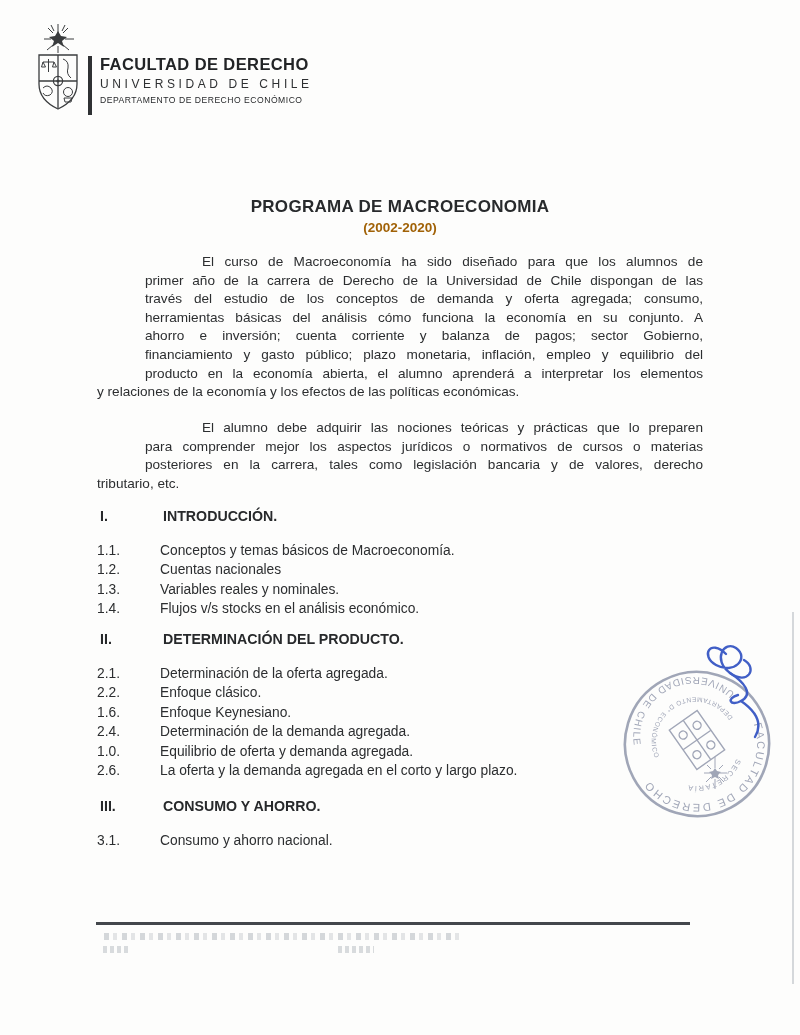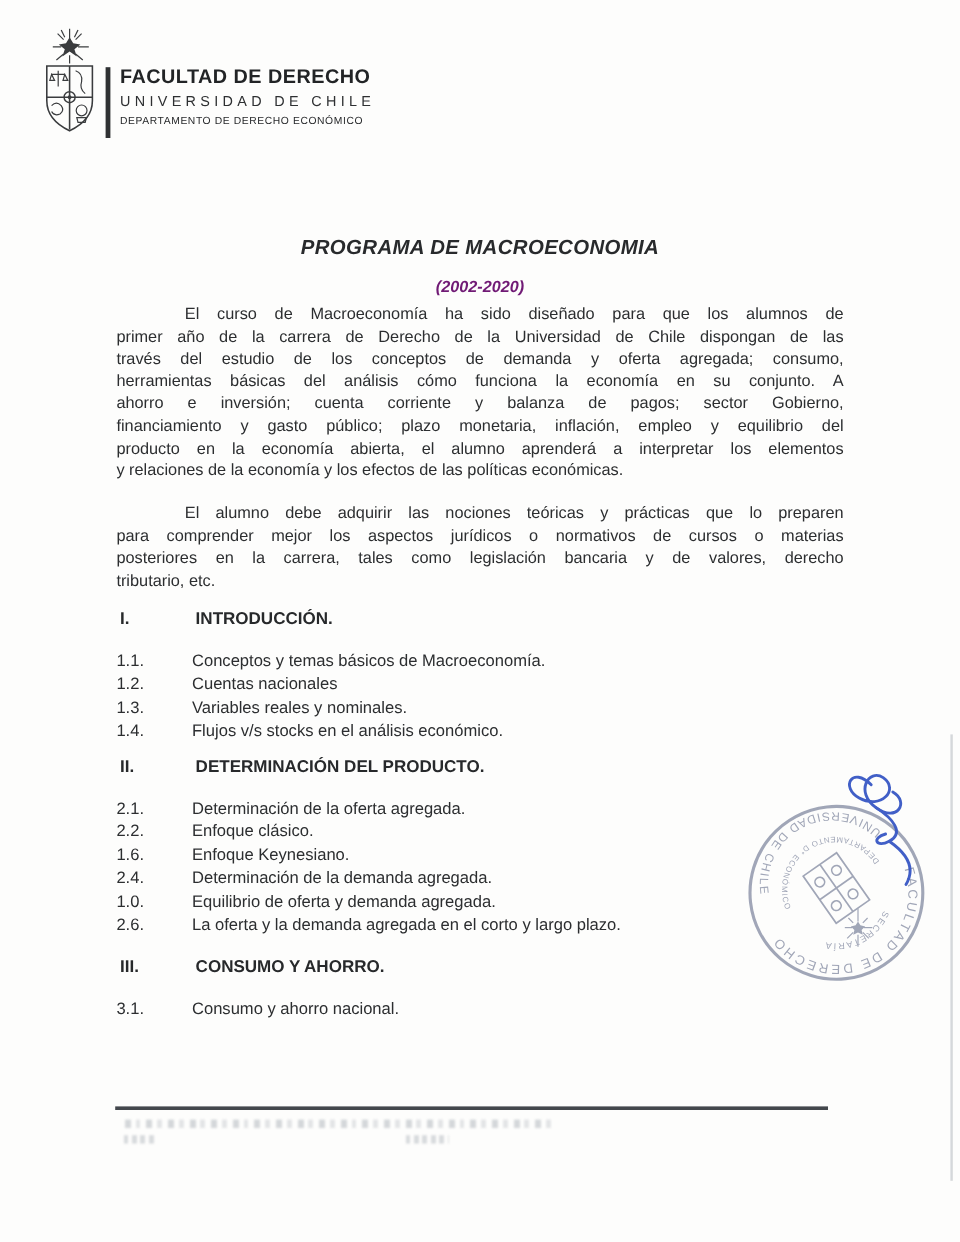--- a/index.html
+++ b/index.html
@@ -15,31 +15,31 @@
 
   
   .crest-svg{position:absolute;left:30px;top:22px;width:58px;height:96px;}
   .hdr-bar{position:absolute;left:88px;top:56px;width:4px;height:59px;background:#2f3133;}
   .hdr-text{position:absolute;left:100px;top:55px;white-space:nowrap;}
   .hdr-faculty{font-size:16.5px;font-weight:bold;letter-spacing:.4px;color:#222426;}
   .hdr-univ{margin-top:3px;font-size:12px;letter-spacing:3.6px;color:#2e3032;}
   .hdr-dept{margin-top:4px;font-size:8.6px;font-weight:normal;letter-spacing:.5px;color:#27292b;}
 
   
-  .title-wrap{position:absolute;left:0;top:197px;width:800px;text-align:center;font-style:italic;}
+  .title-wrap{position:absolute;left:0;top:197px;width:800px;text-align:center;}
   .title-main{font-size:17px;font-weight:bold;letter-spacing:.3px;color:#282a2c;}
-  .title-sub{margin-top:14px;font-size:13.5px;font-weight:bold;color:#701a75;}
+  .title-sub{margin-top:3px;font-size:13.5px;font-weight:bold;color:#a16207;}
 
   
   .doc-body{position:absolute;left:97px;top:0;width:606px;}
   .para{position:absolute;left:0;width:606px;}
   #para-0{top:253px;}
   #para-1{top:419px;}
   .pline{font-size:13.6px;line-height:18.6px;color:#2c2e30;white-space:nowrap;}
-  .pline.just{white-space:normal;text-align:justify;text-align-last:justify;}
+  .pline.just{white-space:normal;text-align:justify;text-align-last:justify;margin-left:48px;}
   .pline.indent{text-indent:57px;}
 
   .sec{position:absolute;left:0;width:606px;}
   #sec-0{top:508px;}
   #sec-1{top:631px;}
   #sec-2{top:798px;}
   .sec-head{display:flex;font-weight:bold;font-size:14.2px;line-height:17px;color:#27292b;}
   .sec-head .col-num{padding-left:3px;}
   .col-num{flex:0 0 63px;}
   .col-text{flex:1;}

